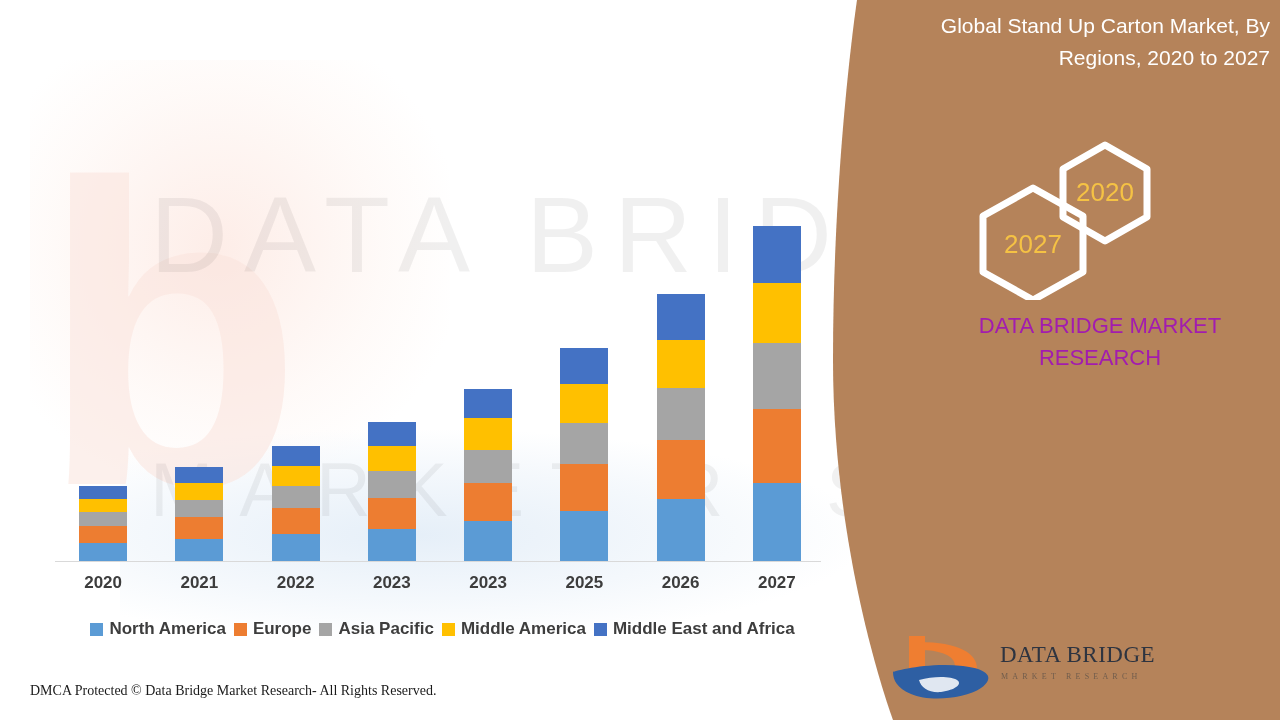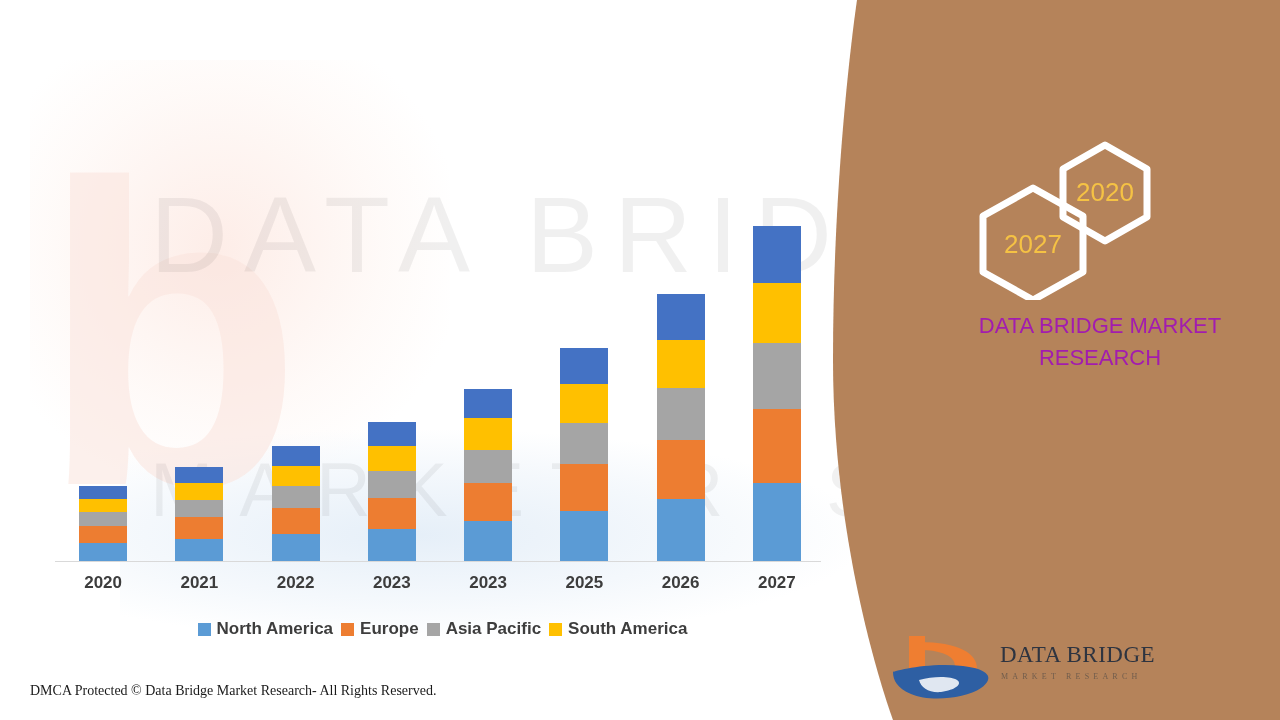--- a/index.html
+++ b/index.html
@@ -215,26 +215,31 @@
       <div class="lg-item">
         <span class="lg-swatch" style="background: rgb(237, 125, 49);"></span>
         <span class="lg-text">Europe</span>
       </div>
       <div class="lg-item">
         <span class="lg-swatch" style="background: rgb(165, 165, 165);"></span>
         <span class="lg-text">Asia Pacific</span>
       </div>
       <div class="lg-item">
         <span class="lg-swatch" style="background: rgb(255, 192, 0);"></span>
-        <span class="lg-text">South America</span>
+        <span class="lg-text">Middle America</span>
+      </div>
+      <div class="lg-item">
+        <span class="lg-swatch" style="background: rgb(68, 114, 196);"></span>
+        <span class="lg-text">Middle East and Africa</span>
       </div>
     </div>
 
   <div class="footer-left">DMCA Protected © Data Bridge Market Research- All Rights Reserved.</div>
 
+  <div class="panel-title">Global Stand Up Carton Market, By Regions, 2020 to 2027</div>
 
   <div class="hexwrap">
     <svg viewBox="0 0 230 160" width="230" height="160">
       <polygon points="130,5 172,29 172,77 130,101 88,77 88,29" fill="none" stroke="#ffffff" stroke-width="7" stroke-linejoin="round"></polygon>
       <text x="130" y="61" text-anchor="middle" fill="#f5c244" font-size="26" font-family="Liberation Sans, sans-serif" id="hex2020">2020</text>
       <polygon points="58,48 108,76 108,132 58,160 8,132 8,76" fill="none" stroke="#ffffff" stroke-width="7" stroke-linejoin="round"></polygon>
       <text x="58" y="113" text-anchor="middle" fill="#f5c244" font-size="26" font-family="Liberation Sans, sans-serif" id="hex2027">2027</text>
     </svg>
   </div>
 

